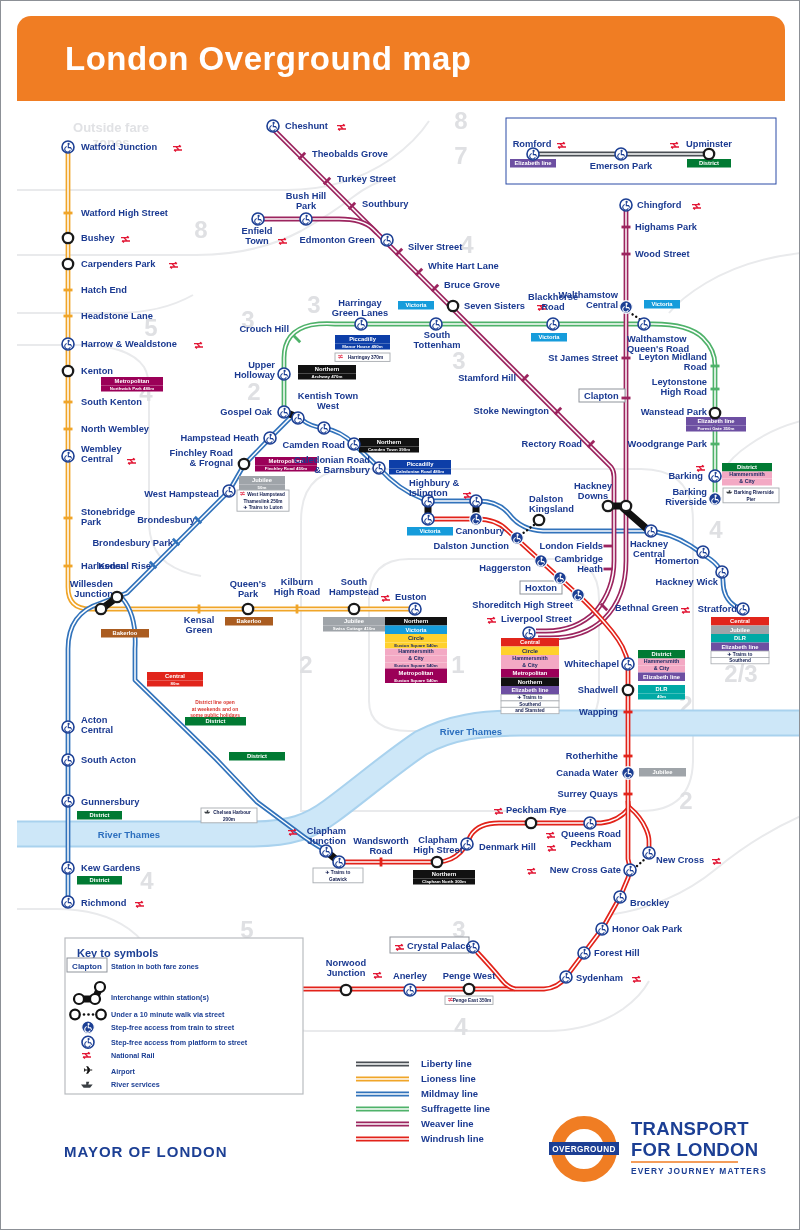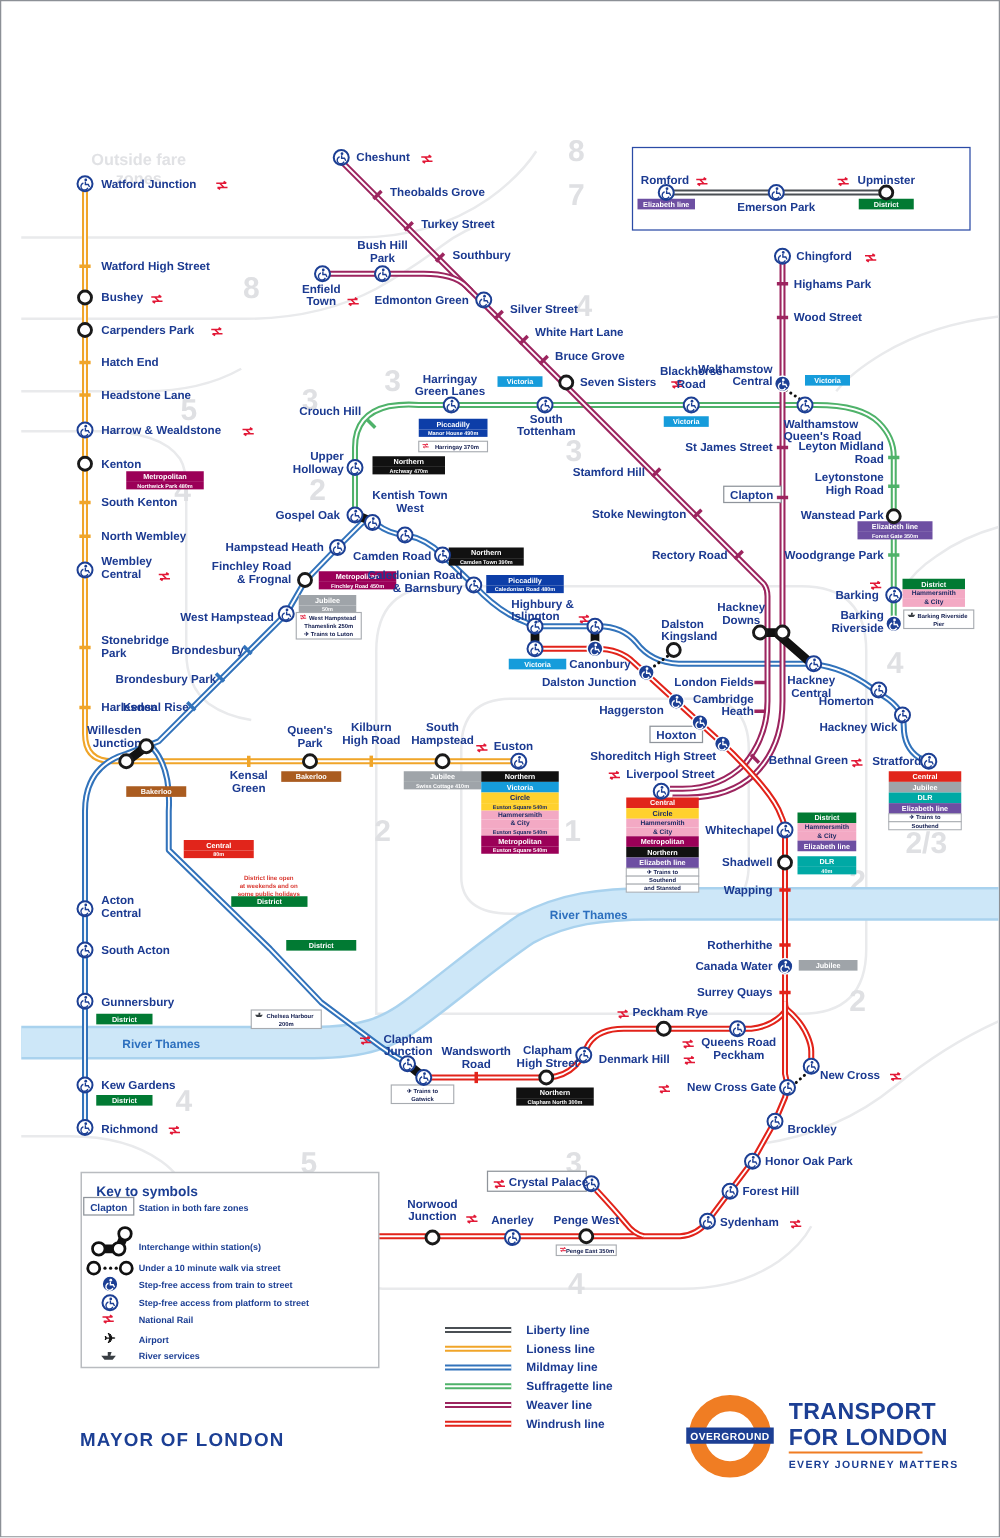--- a/index.html
+++ b/index.html
@@ -8,20 +8,23 @@
   #header{position:absolute;left:16px;top:15px;width:768px;height:85px;border-radius:14px 14px 0 0;
           display:flex;align-items:center;}
   #header h1{margin:0 0 0 48px;color:#fff;font-size:33px;font-weight:bold;letter-spacing:.5px;}
   svg{position:absolute;left:0;top:0;}
   text{font-family:"Liberation Sans",sans-serif;}
 </style>
 </head>
 <body>
 
 <div id="page">
+  <div id="header" style="background: rgb(240, 125, 35);">
+    <h1>London Overground map</h1>
+  </div>
   <svg id="map" width="798" height="1228" viewBox="0 0 798 1228">
       <g>
         <path d="M16,189 H285 Q345,189 390,158 Q415,140 428,120" stroke="#E9EAEC" stroke-width="2" fill="none"></path>
         <path d="M16,254 H195 Q255,254 300,230 Q330,213 352,196 Q370,182 392,176" stroke="#E9EAEC" stroke-width="2" fill="none"></path>
         <path d="M16,312 H115 Q160,312 192,294" stroke="#E9EAEC" stroke-width="2" fill="none"></path>
         <path d="M16,344 H78 Q128,344 143,366 Q148,374 148,390 V520 Q148,548 166,562 Q180,572 200,575" stroke="#E9EAEC" stroke-width="2" fill="none"></path>
         <path d="M800,252 Q745,258 705,282 Q680,297 668,312" stroke="#E9EAEC" stroke-width="2" fill="none"></path>
         <path d="M800,420 Q770,428 748,444 Q730,456 722,470" stroke="#E9EAEC" stroke-width="2" fill="none"></path>
         <path d="M368,700 V598 Q368,558 408,558 H558 Q598,558 598,598 V690 Q598,730 558,730 H408 Q368,730 368,700 Z" stroke="#E9EAEC" stroke-width="2" fill="none"></path>
         <path d="M300,810 V520 Q300,468 352,468 H640 Q692,468 692,520 V758 Q692,810 640,810 H352 Q300,810 300,810 Z" stroke="#E9EAEC" stroke-width="2" fill="none"></path>

